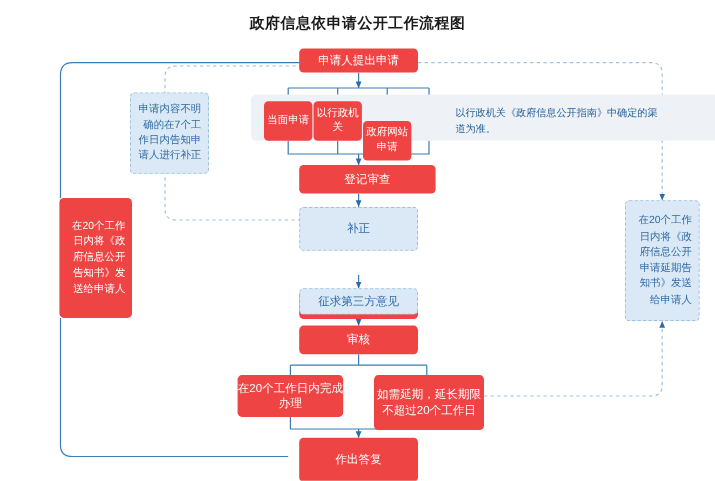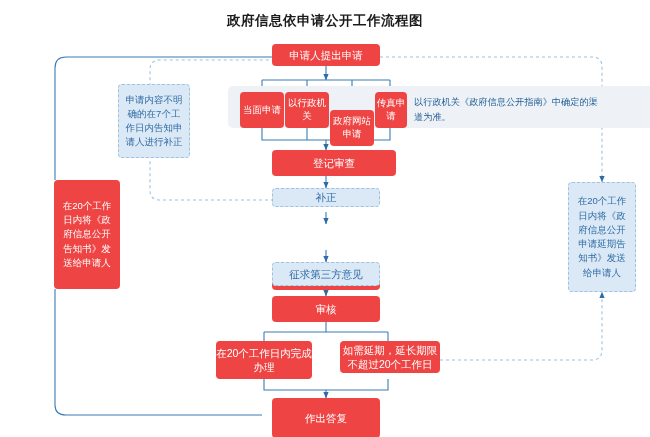--- a/index.html
+++ b/index.html
@@ -37,21 +37,21 @@
   .dashnode{
     background:#dbe9f6;
     color:#2f6ba5;
     border:1px dashed #9dc2e0;
     font-size:10.5px;
   }
   .sidebox{
     font-size:9.5px;
     padding:6px 6px;
     line-height:1.5;
-    text-align:center;
+    text-align:right;
   }
   .note-panel{
     position:absolute;
     background:#eef2f6;
     border-radius:5px;
   }
   .note-text{
     position:absolute;
     font-size:9.2px;
     color:#1f5c96;
@@ -114,37 +114,36 @@
     </g>
   </svg>
 
   <div class="note-panel" style="left:228px;top:86px;width:440px;height:42px;"></div>
 
   <div class="node solid" style="left:272px;top:44px;width:108px;height:22px;">申请人提出申请</div>
 
   <div class="node solid chan" style="left:240px;top:92px;width:44px;height:36px;">当面申请</div>
   <div class="node solid chan" style="left:285px;top:92px;width:44px;height:36px;">以行政机关</div>
   <div class="node solid chan" style="left:330px;top:92px;width:44px;height:36px;margin-top:18px;">政府网站申请</div>
-  <div class="node solid chan" style="left:375px;top:92px;width:32px;height:36px;">传真申请</div>
 
   <div class="note-text" style="left:414px;top:95px;width:190px;">以行政机关《政府信息公开指南》中确定的渠道为准。</div>
 
   <div class="node solid" style="left:272px;top:150px;width:124px;height:26px;">登记审查</div>
 
-  <div class="node dashnode" style="left:272px;top:188px;width:108px;height:19px;">补正</div>
+  <div class="node dashnode" style="left:272px;top:188px;width:108px;height:40px;">补正</div>
 
   <div class="node solid" style="left:272px;top:224px;width:108px;height:26px;margin-top:40px;">检索信息</div>
 
   <div class="node dashnode" style="left:272px;top:262px;width:108px;height:24px;">征求第三方意见</div>
 
   <div class="node solid" style="left:272px;top:296px;width:108px;height:26px;">审核</div>
 
   <div class="node solid" style="left:216px;top:341px;width:96px;height:38px;">在20个工作日内完成办理</div>
 
-  <div class="node solid" style="left:340px;top:341px;width:100px;height:32px;">如需延期，延长期限不超过20个工作日</div>
+  <div class="node solid" style="left:340px;top:341px;width:100px;height:50px;">如需延期，延长期限不超过20个工作日</div>
 
   <div class="node solid" style="left:272px;top:398px;width:108px;height:40px;">作出答复</div>
 
   <div class="node dashnode sidebox" style="left:118px;top:84px;width:72px;height:74px;">申请内容不明确的在7个工作日内告知申请人进行补正</div>
 
   <div class="node solid sidebox" style="left:22px;top:180px;width:66px;height:109px;margin-left:32px;">在20个工作日内将《政府信息公开告知书》发送给申请人</div>
 
   <div class="node dashnode sidebox" style="left:568px;top:182px;width:68px;height:110px;">在20个工作日内将《政府信息公开申请延期告知书》发送给申请人</div>
 
 </div>

